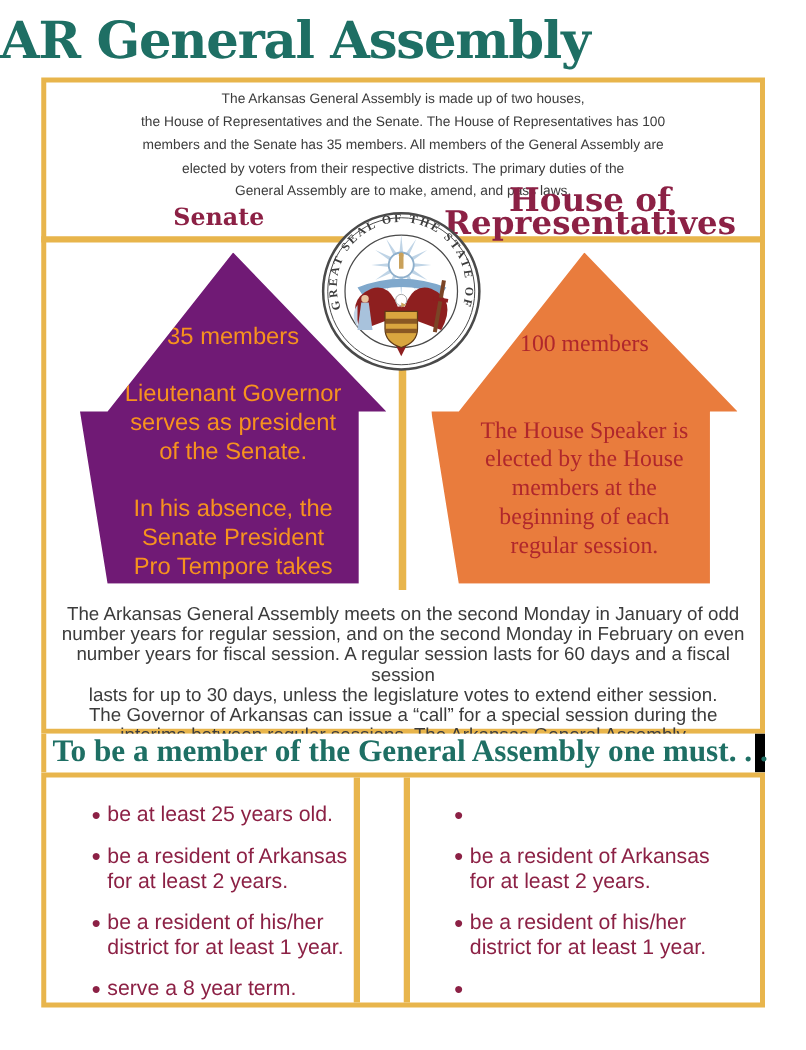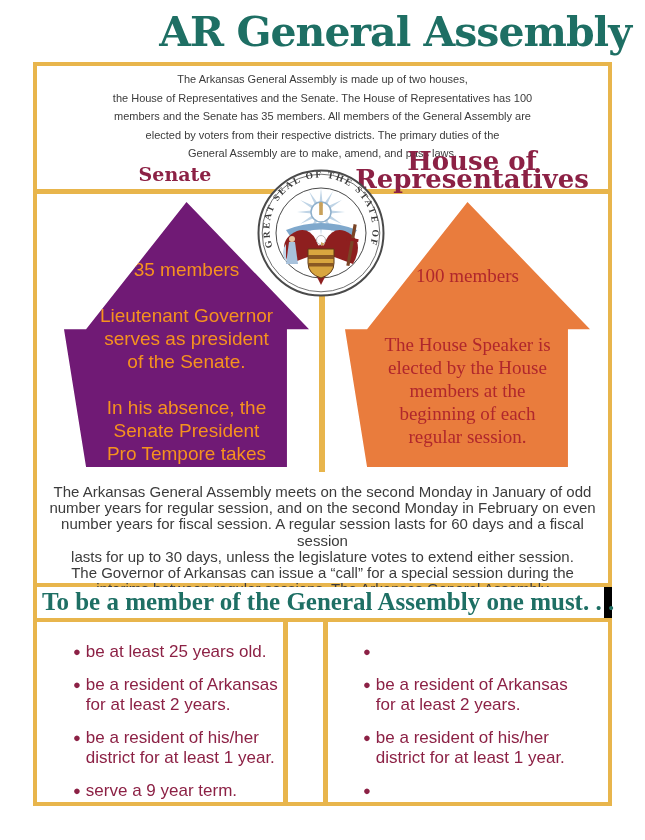--- a/index.html
+++ b/index.html
@@ -4,21 +4,21 @@
 <style>
   html,body{margin:0;padding:0;}
   body{
     width:645px;height:840px;background:#ffffff;position:relative;
     font-family:"Liberation Sans",sans-serif;overflow:hidden;
   }
   .abs{position:absolute;}
 
   
   .page-title{
-    top:10px;left:0;width:631px;text-align:right;
+    top:10px;left:0;width:631px;text-align:left;
     font-family:"DejaVu Serif",serif;font-weight:bold;
     font-size:41px;letter-spacing:-1px;color:#1E6F64;line-height:1.1;
   }
 
   
   .upper-box{
     left:33px;top:62px;width:579px;height:525px;
     border:4px solid #E8B54C;box-sizing:border-box;background:#fff;
   }
   .intro-text{
@@ -218,21 +218,21 @@
     <li class="qual-item">
       <span class="bullet-dot">●</span>
       <span class="qual-text">be a resident of Arkansas for at least 2 years.</span>
     </li>
     <li class="qual-item">
       <span class="bullet-dot">●</span>
       <span class="qual-text">be a resident of his/her district for at least 1 year.</span>
     </li>
     <li class="qual-item">
       <span class="bullet-dot">●</span>
-      <span class="qual-text">serve a 9 year term.</span>
+      <span class="qual-text">serve a 8 year term.</span>
     </li>
   </ul>
 
   <ul class="qual-list right">
     <li class="qual-item">
       <span class="bullet-dot">●</span>
     </li>
     <li class="qual-item">
       <span class="bullet-dot">●</span>
       <span class="qual-text">be a resident of Arkansas for at least 2 years.</span>

